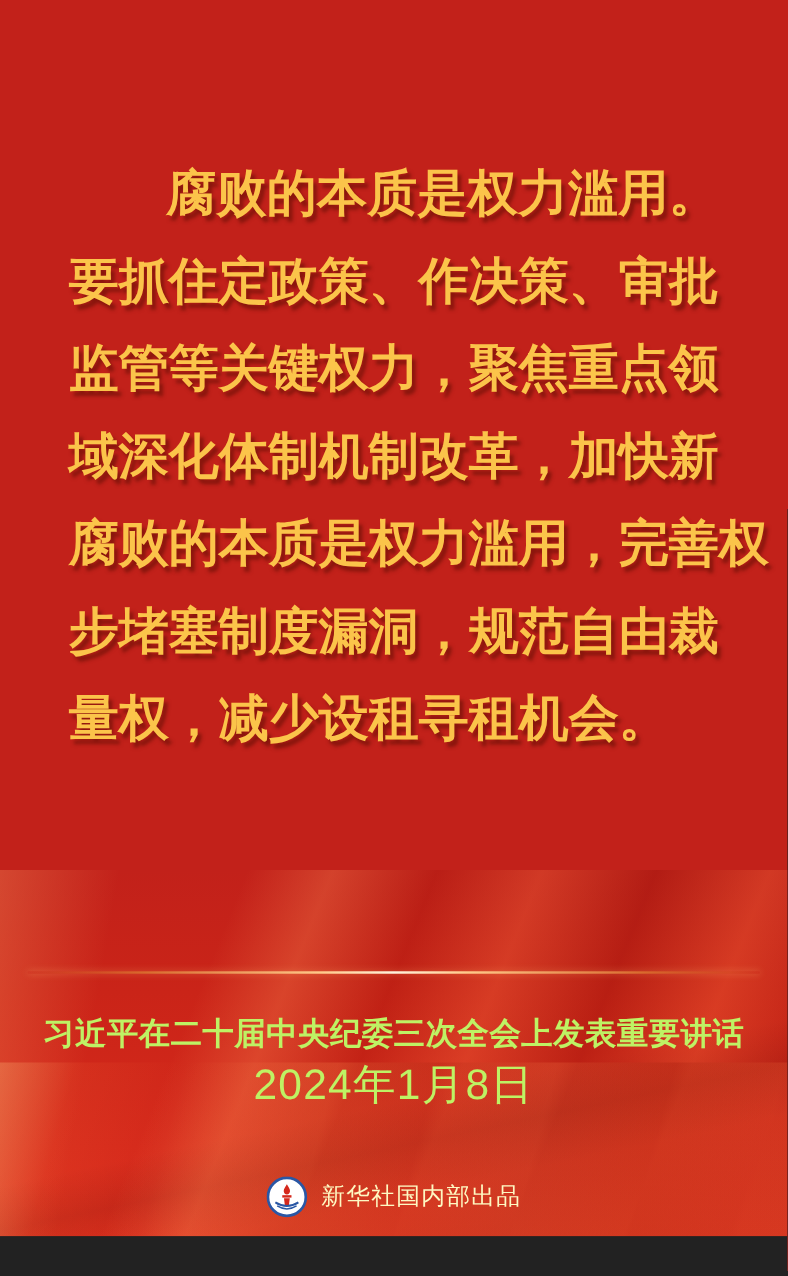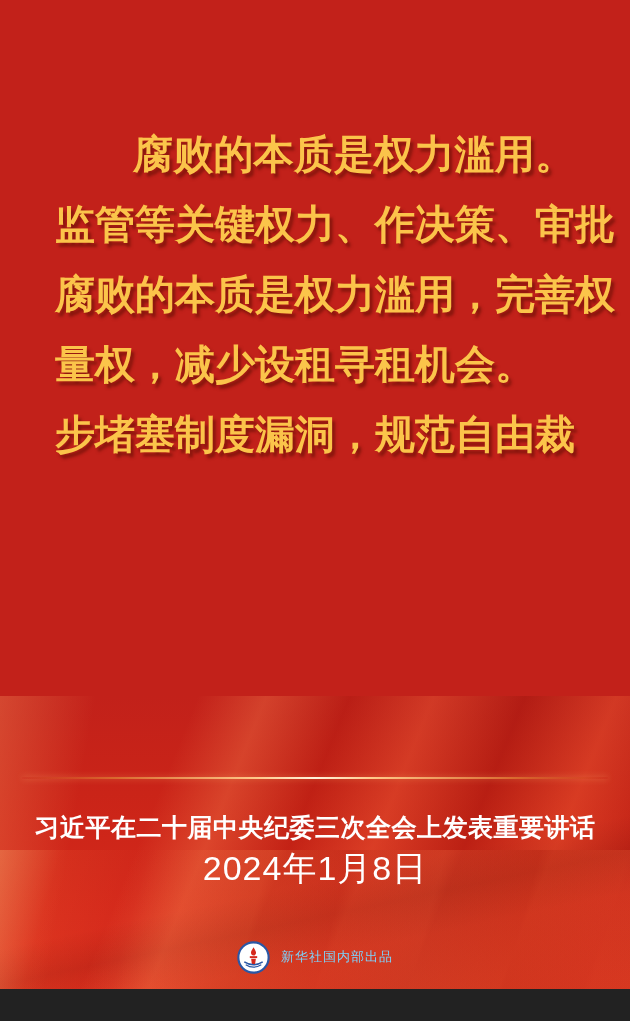--- a/index.html
+++ b/index.html
@@ -99,21 +99,21 @@
   }
 
   
   .attribution {
     position: absolute;
     left: 0;
     top: 810px;
     width: 630px;
     z-index: 2;
     text-align: center;
-    color: #ffffff;
+    color: #bef264;
   }
   .attribution .title {
     font-size: 25px;
     font-weight: bold;
     letter-spacing: 0.5px;
     line-height: 34px;
   }
   .attribution .date {
     margin-top: 8px;
     font-size: 34px;
@@ -134,40 +134,42 @@
     align-items: center;
     justify-content: center;
     gap: 11px;
   }
   .footer .logo {
     width: 33px;
     height: 33px;
     flex: 0 0 auto;
   }
   .footer .publisher {
-    color: #7dd3fc;
-    font-size: 13px;
+    color: #fef9c3;
+    font-size: 19px;
     letter-spacing: 1px;
     font-weight: normal;
   }
 </style>
 </head>
 <body>
 
 <div class="poster">
 
   <div class="silk"></div>
   <div class="silk-streak"></div>
 
   <div class="quote">
     <div class="qline first">腐败的本质是权力滥用。</div>
-    <div class="qline">监管等关键权力、作决策、审批</div>
+    <div class="qline">要抓住定政策、作决策、审批</div>
+    <div class="qline">监管等关键权力，聚焦重点领</div>
+    <div class="qline">域深化体制机制改革，加快新</div>
     <div class="qline">腐败的本质是权力滥用，完善权</div>
+    <div class="qline">步堵塞制度漏洞，规范自由裁</div>
     <div class="qline last">量权，减少设租寻租机会。</div>
-    <div class="qline">步堵塞制度漏洞，规范自由裁</div>
   </div>
 
   <div class="divider"></div>
 
   <div class="attribution">
     <div class="title">习近平在二十届中央纪委三次全会上发表重要讲话</div>
     <div class="date">2024年1月8日</div>
   </div>
 
   <div class="footer">

